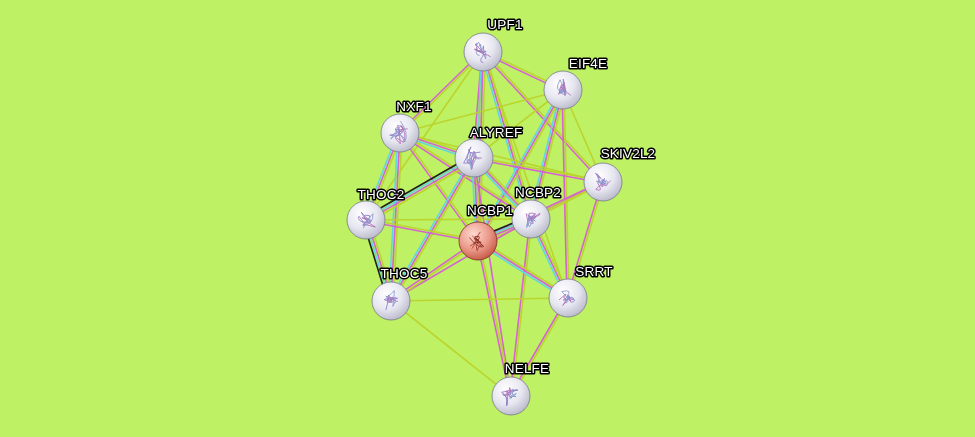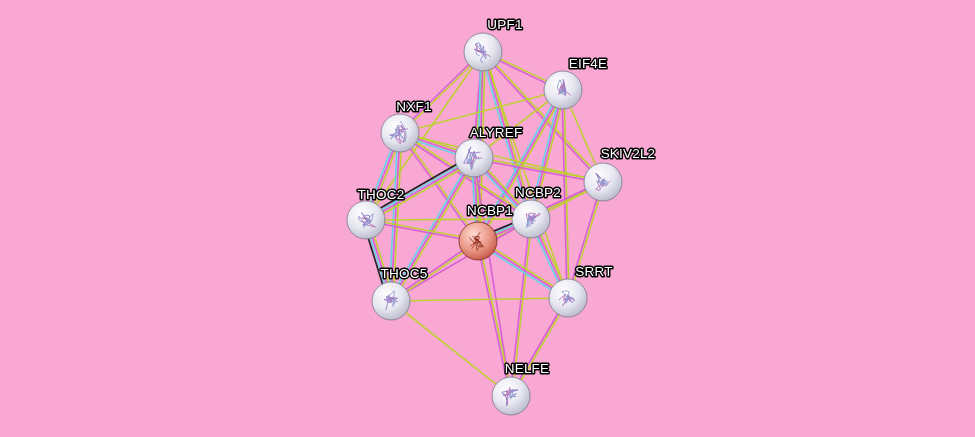--- a/index.html
+++ b/index.html
@@ -8,21 +8,21 @@
     background: #000000;
     width: 975px;
     height: 437px;
     overflow: hidden;
     font-family: "Liberation Sans", sans-serif;
   }
   #network-view {
     position: relative;
     width: 975px;
     height: 437px;
-    background: #f9a8d4;
+    background: #bef264;
   }
   svg { display: block; }
   .node-label {
     font-family: "Liberation Sans", sans-serif;
     font-size: 13.5px;
     fill: #ffffff;
     stroke: #000000;
     stroke-width: 3px;
     paint-order: stroke;
     stroke-linejoin: round;

